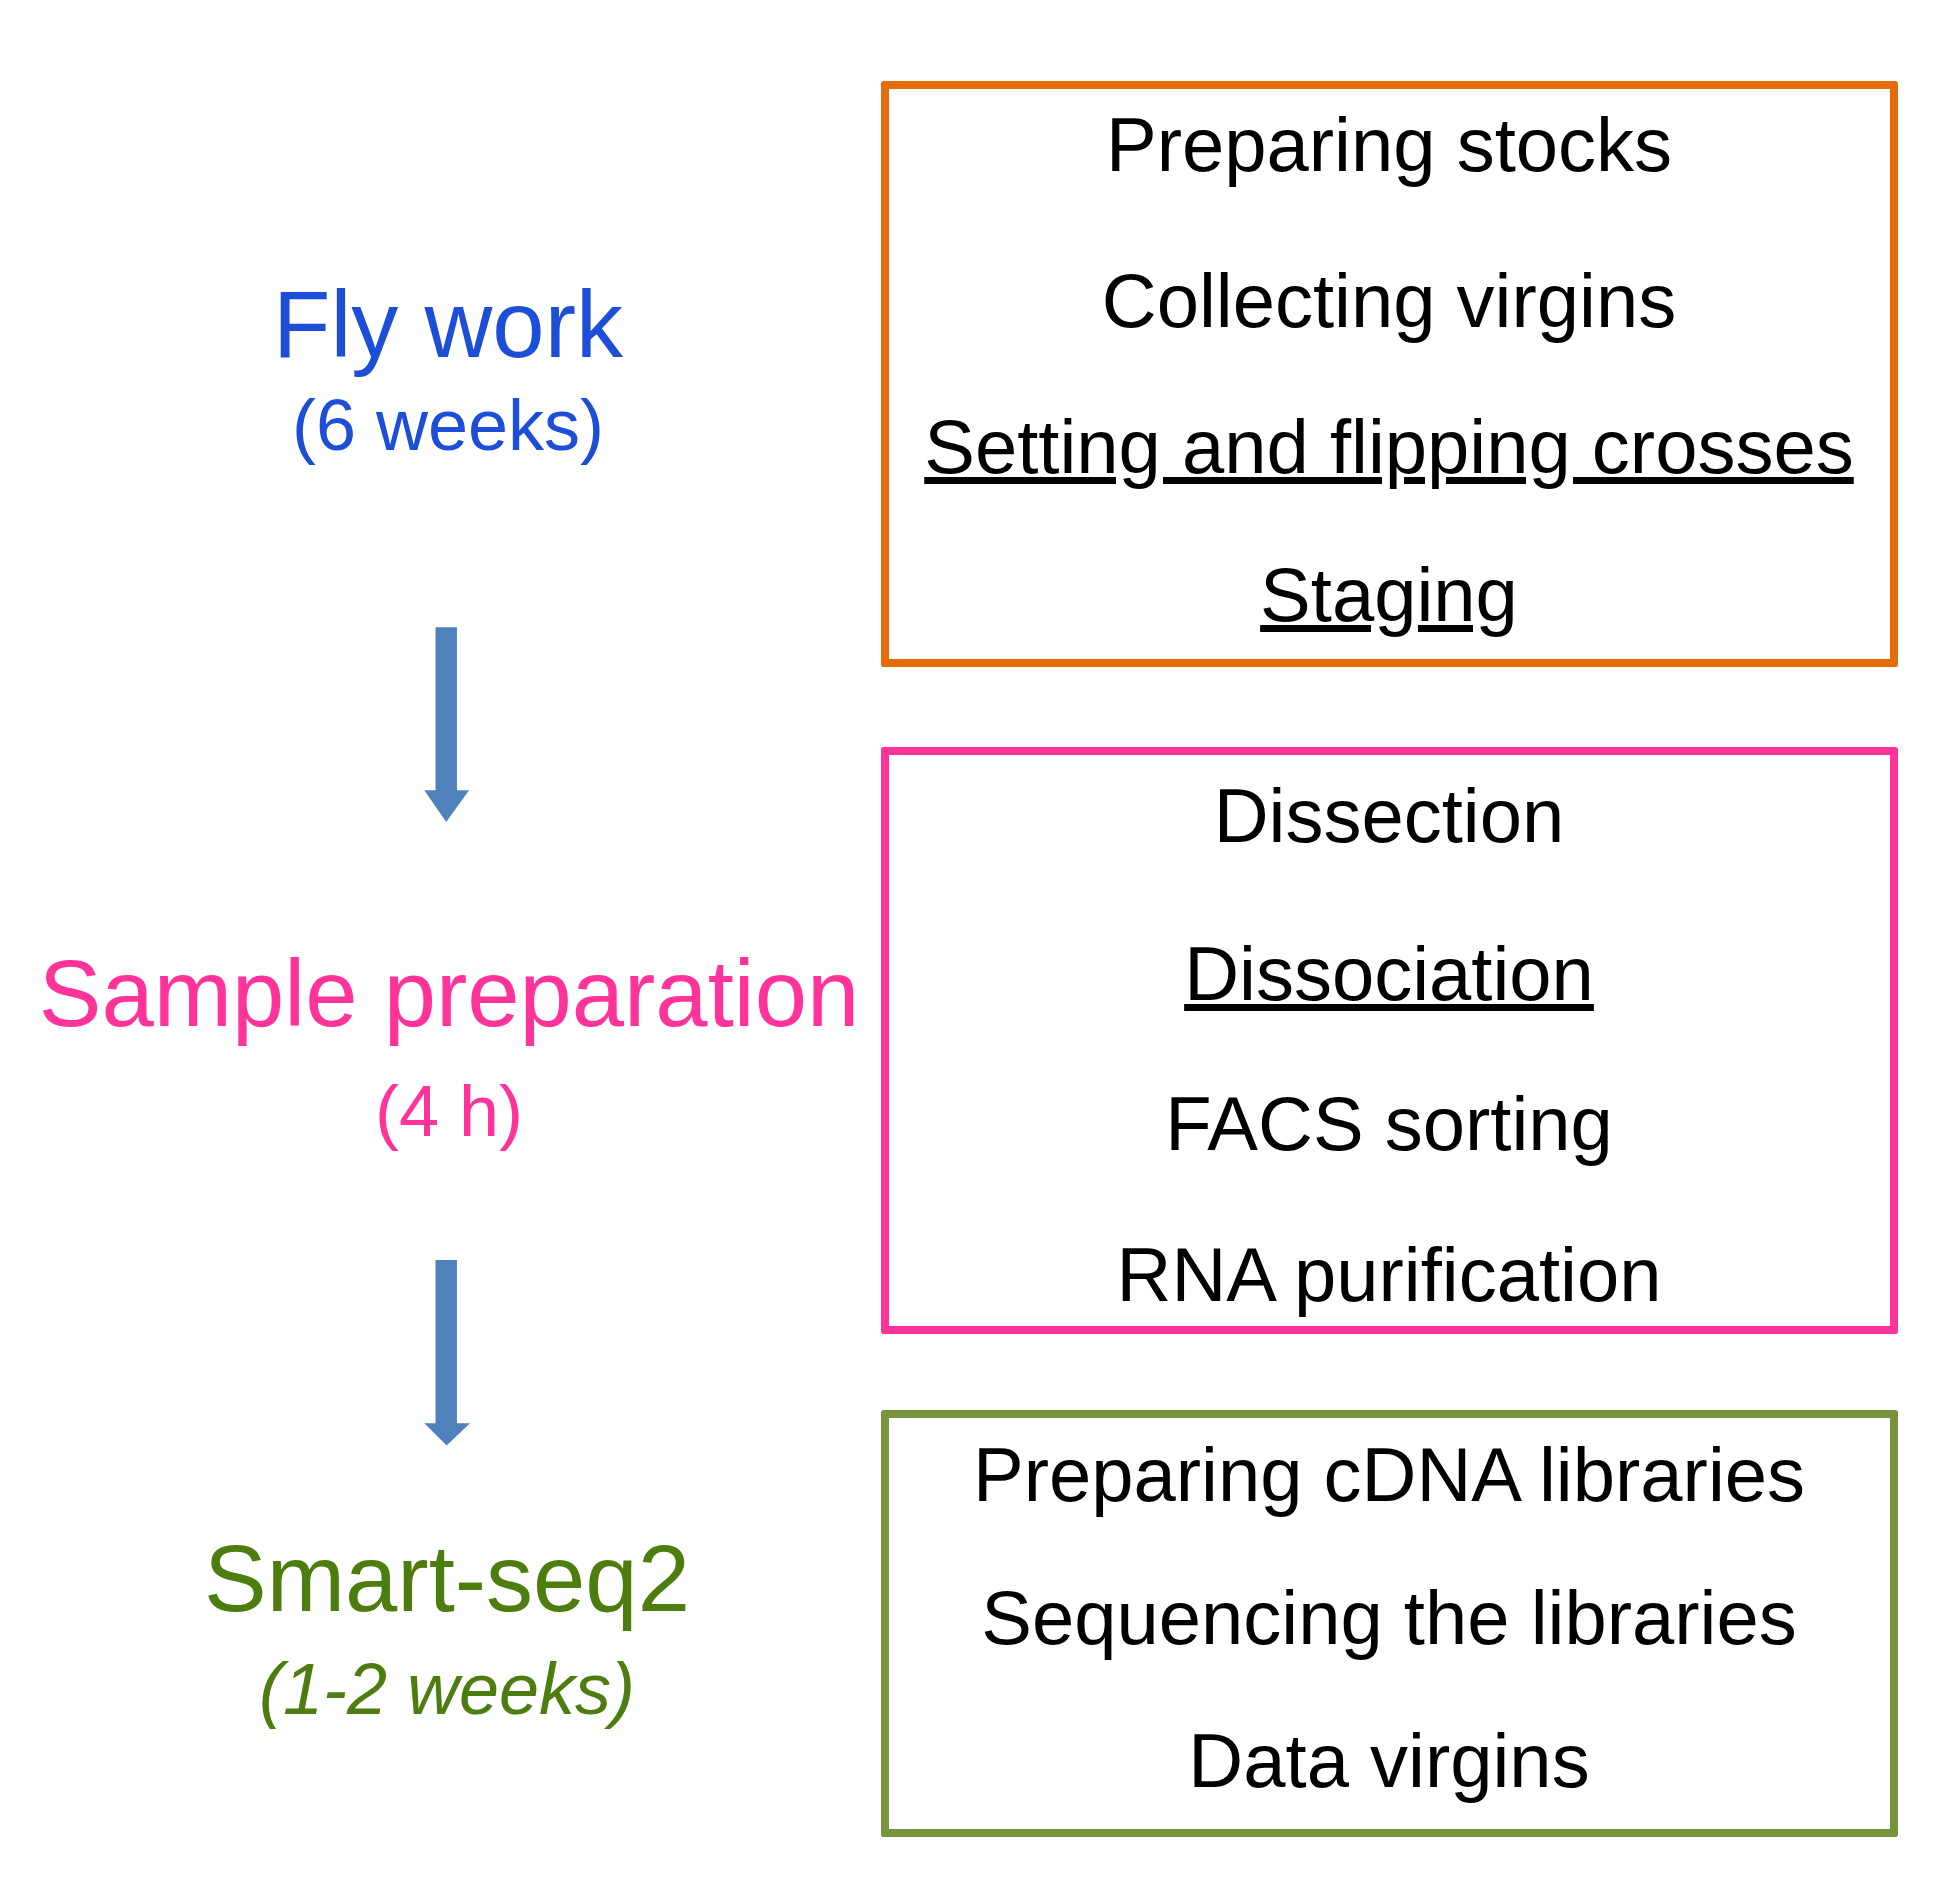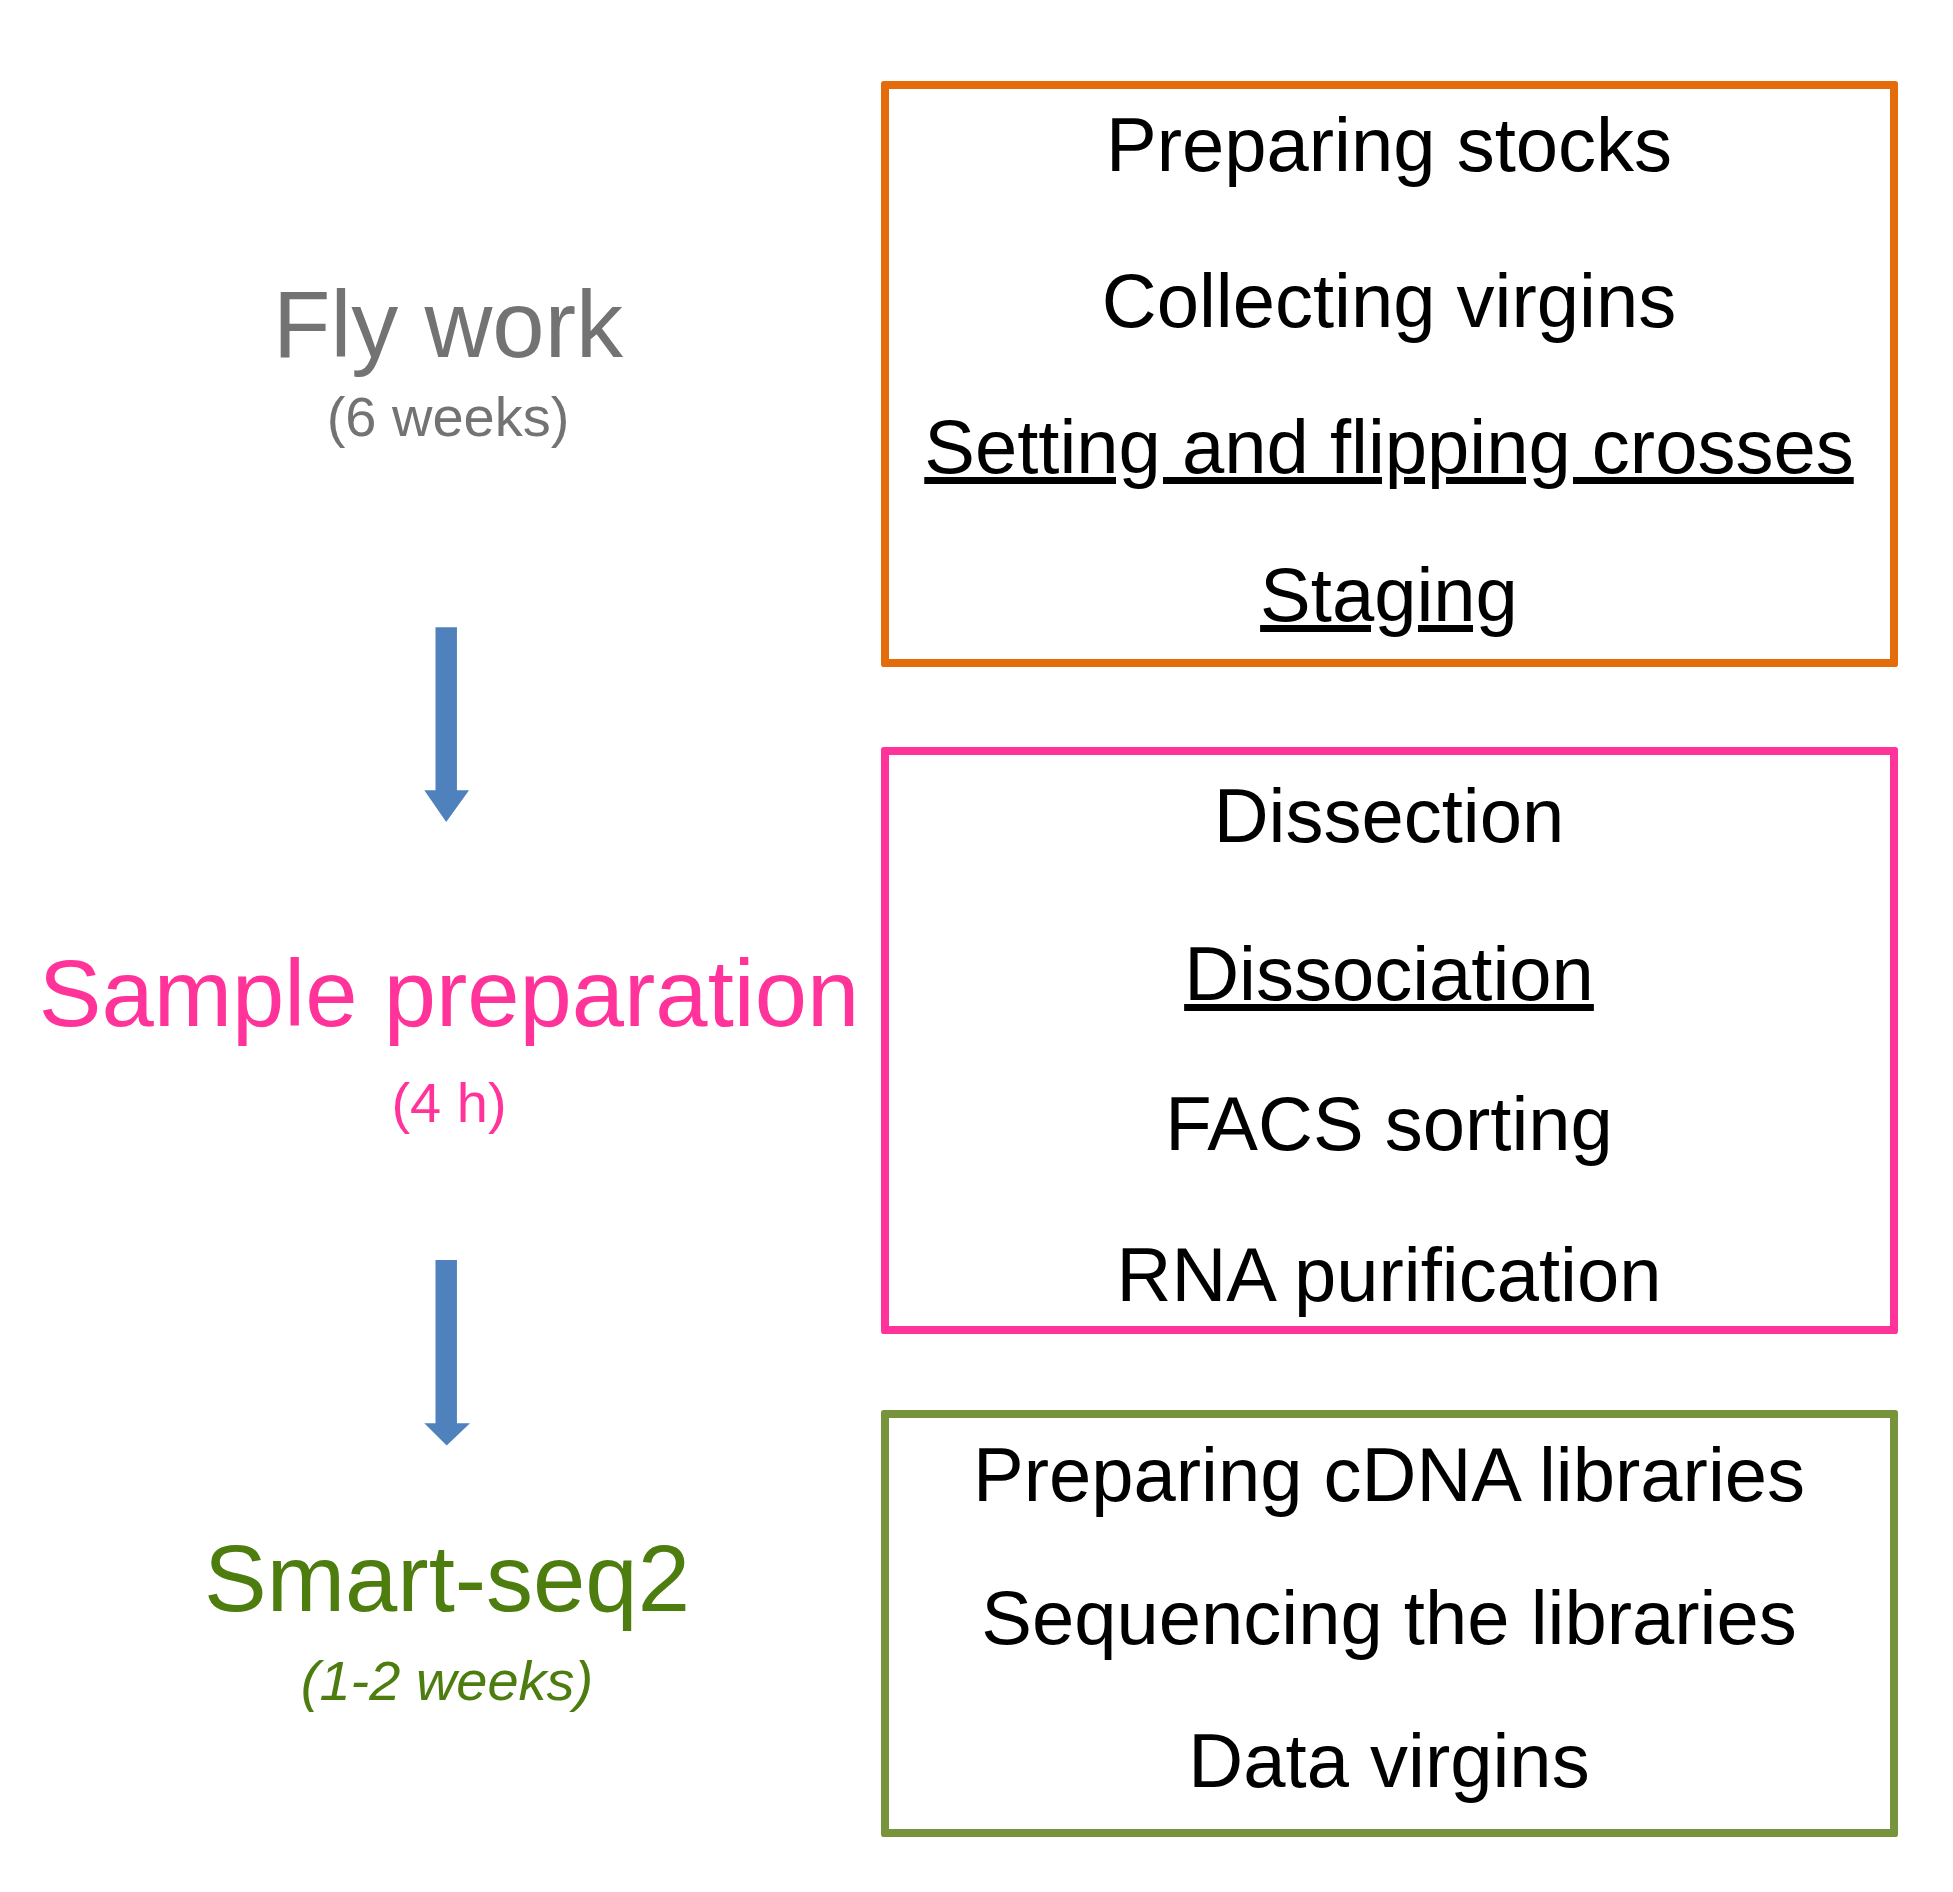--- a/index.html
+++ b/index.html
@@ -15,24 +15,24 @@
       font-family: "Liberation Sans", sans-serif;
     }
     .stage-label, .stage-duration, .step {
       position: absolute;
       white-space: nowrap;
       line-height: 1;
       transform: translateX(-50%);
     }
     
     .stage-label { font-size: 94px; }
-    .stage-duration { font-size: 56px; }
+    .stage-duration { font-size: 72px; }
     .step { font-size: 76px; color: #000000; }
 
-    .c-orange { color: #737373; }
+    .c-orange { color: #1d4ed8; }
     .c-pink { color: #FF3399; }
     .c-green { color: #4d7c0f; }
 
     .box {
       position: absolute;
       box-sizing: border-box;
       border-width: 8.4px;
       border-style: solid;
       border-radius: 2.8px;
     }

